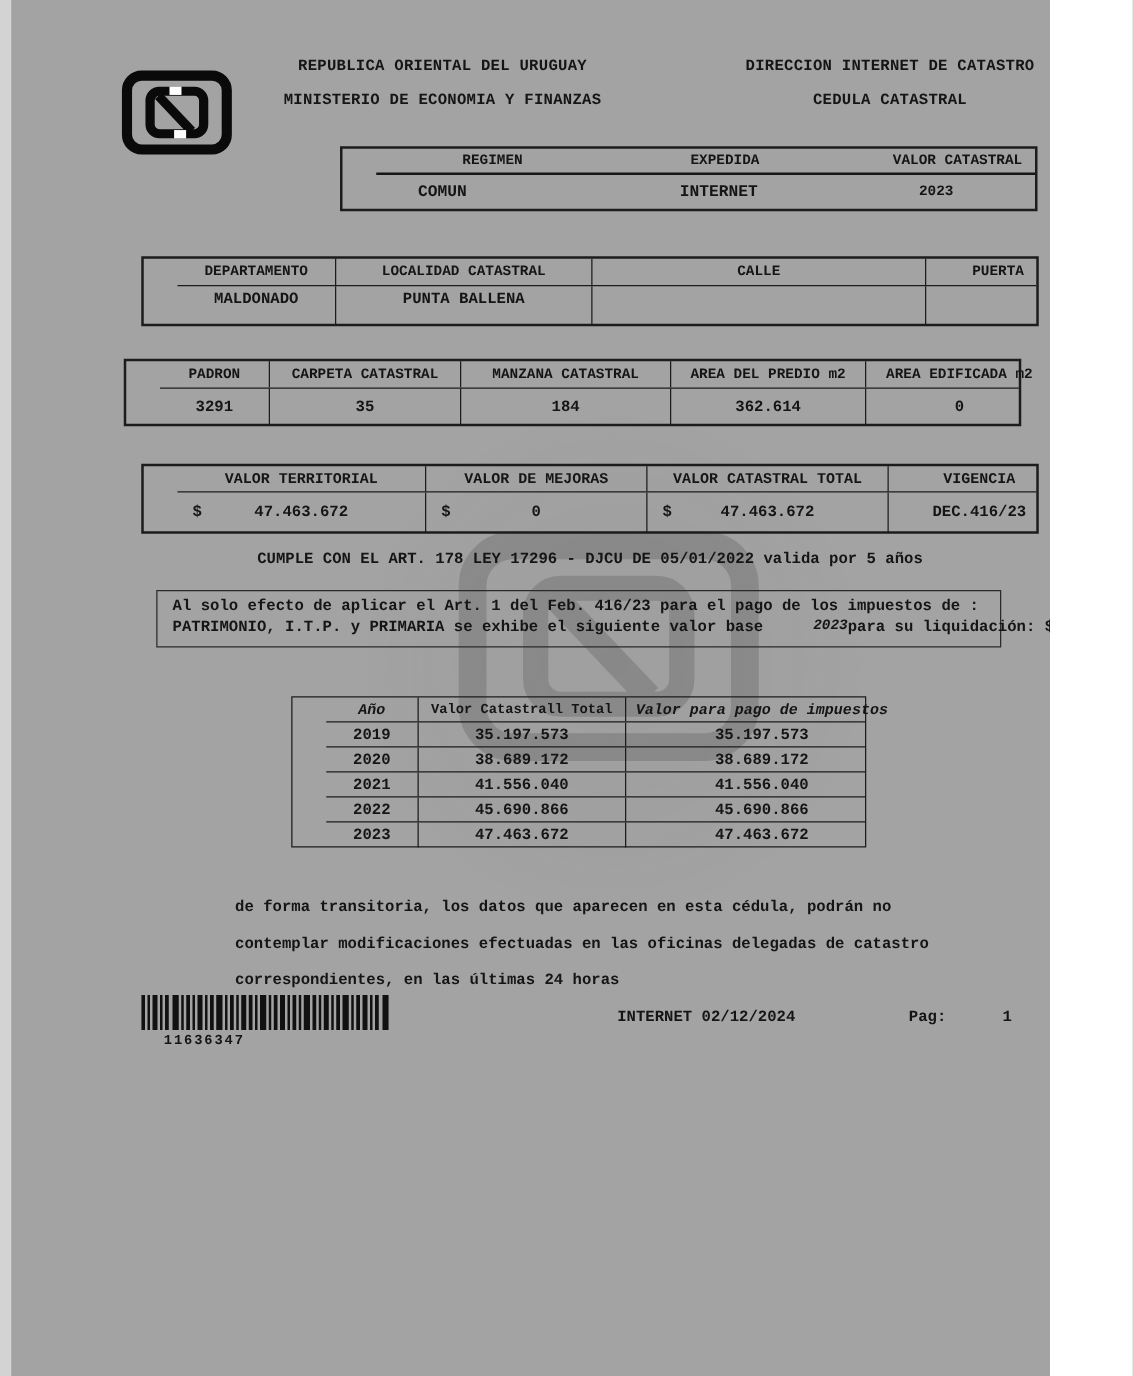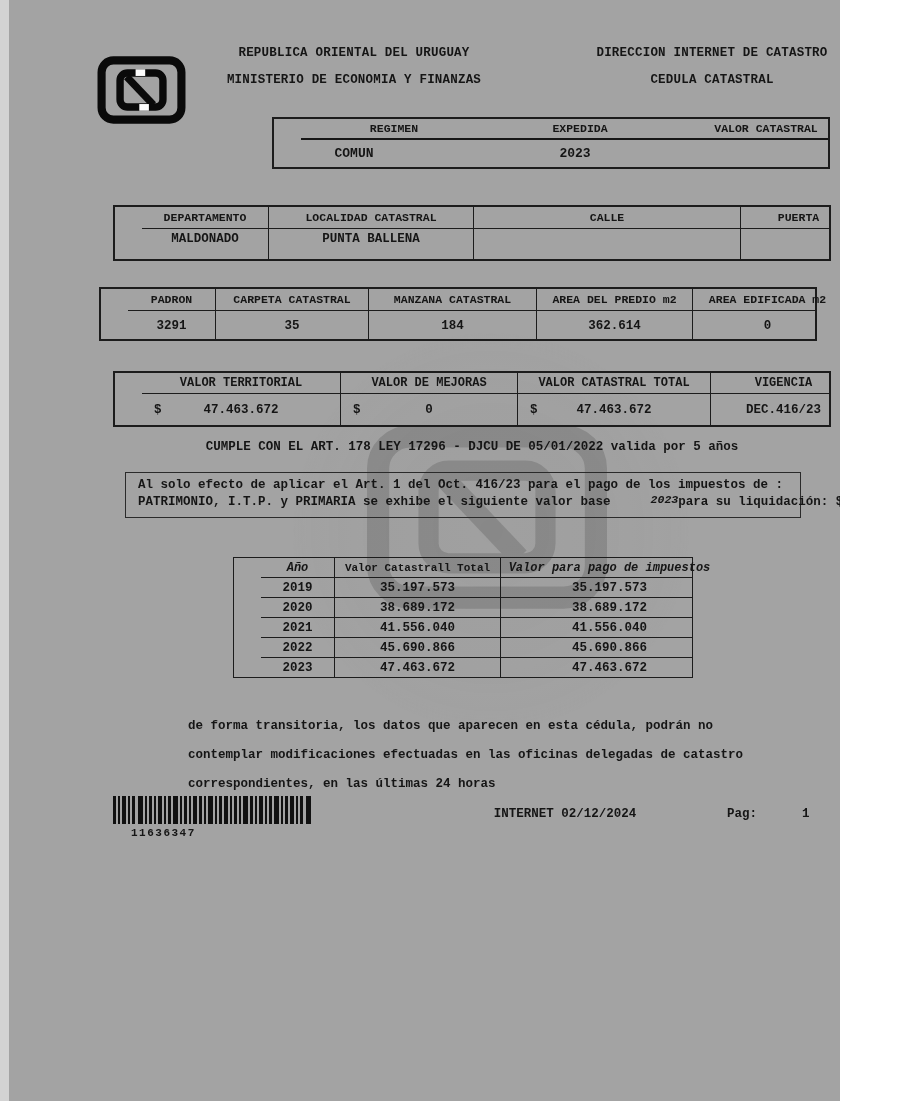--- a/index.html
+++ b/index.html
@@ -125,20 +125,21 @@
     <div class="hdr hdr-r2">CEDULA CATASTRAL</div>
 
     <div class="tbl t1">
       <div class="trow head">
         <div class="cell">REGIMEN</div>
         <div class="cell">EXPEDIDA</div>
         <div class="cell">VALOR CATASTRAL</div>
       </div>
       <div class="trow data">
         <div class="cell">COMUN</div>
+        <div class="cell">INTERNET</div>
         <div class="cell">2023</div>
       </div>
     </div>
 
     <div class="tbl t2">
       <div class="trow head vline">
         <div class="cell">DEPARTAMENTO</div>
         <div class="cell">LOCALIDAD CATASTRAL</div>
         <div class="cell">CALLE</div>
         <div class="cell">PUERTA</div>
@@ -188,21 +189,21 @@
           <span class="cur">$</span>
           <span>47.463.672</span>
         </div>
         <div class="cell">DEC.416/23</div>
       </div>
     </div>
 
     <div class="compliance">CUMPLE CON EL ART. 178 LEY 17296 - DJCU DE 05/01/2022 valida por 5 años</div>
 
     <div class="notice">
-      <div class="l1">Al solo efecto de aplicar el Art. 1 del Oct. 416/23 para el pago de los impuestos de :</div>
+      <div class="l1">Al solo efecto de aplicar el Art. 1 del Feb. 416/23 para el pago de los impuestos de :</div>
       <div class="l2"><span>PATRIMONIO, I.T.P.  y PRIMARIA se exhibe el siguiente valor base</span><span class="yr">2023</span><span>para su liquidación: $</span><span class="amt">47.463.672</span></div>
     </div>
 
     <div class="tbl t5">
       <div class="trow head">
         <div class="cell it">Año</div>
         <div class="cell">Valor Catastrall Total</div>
         <div class="cell it">Valor para pago de impuestos</div>
       </div>
       <div class="trow data-row">

